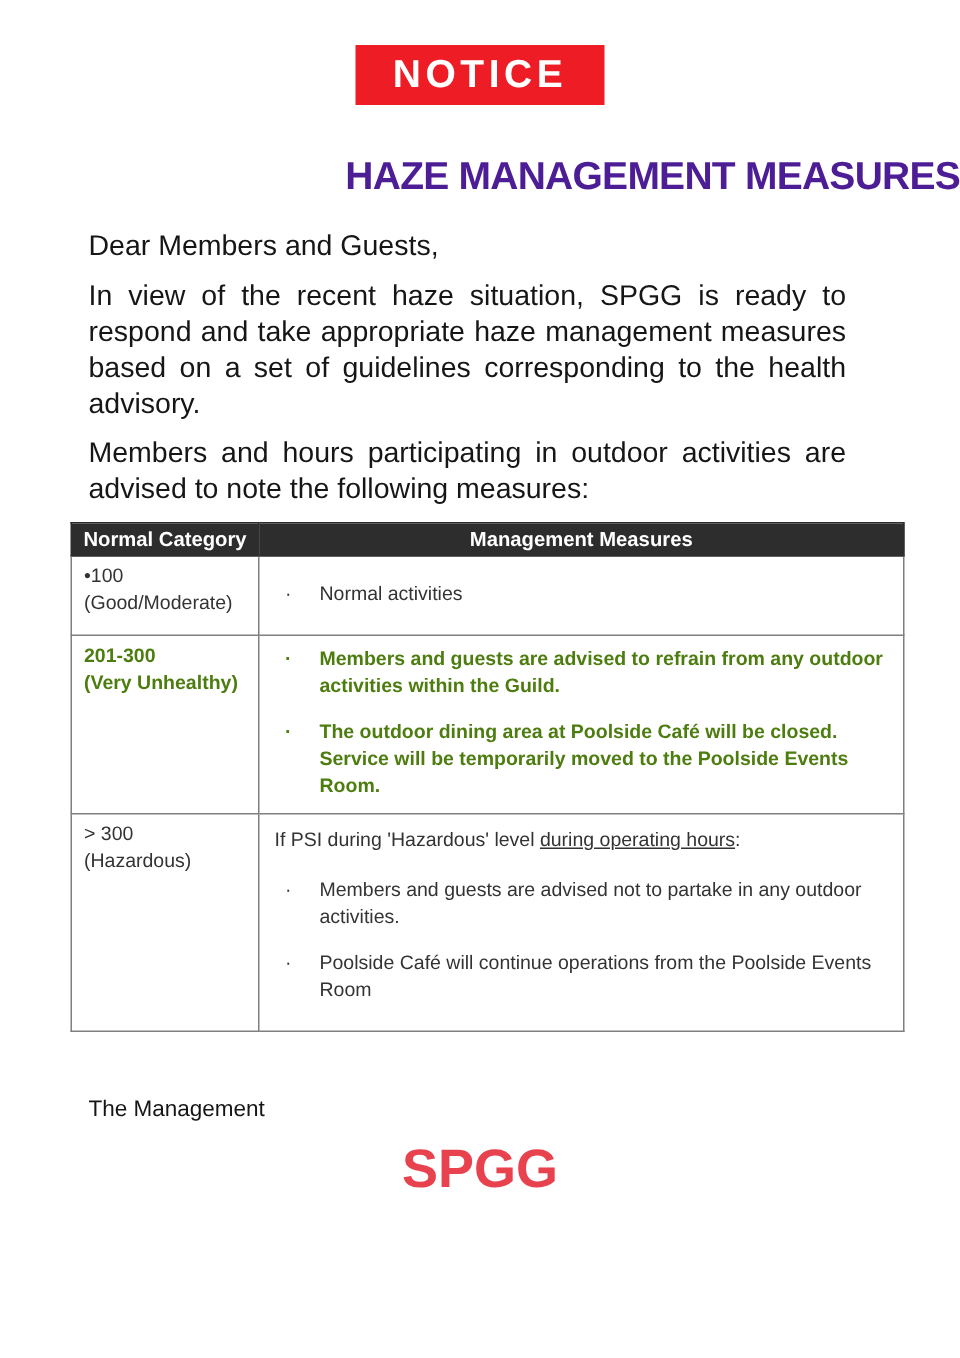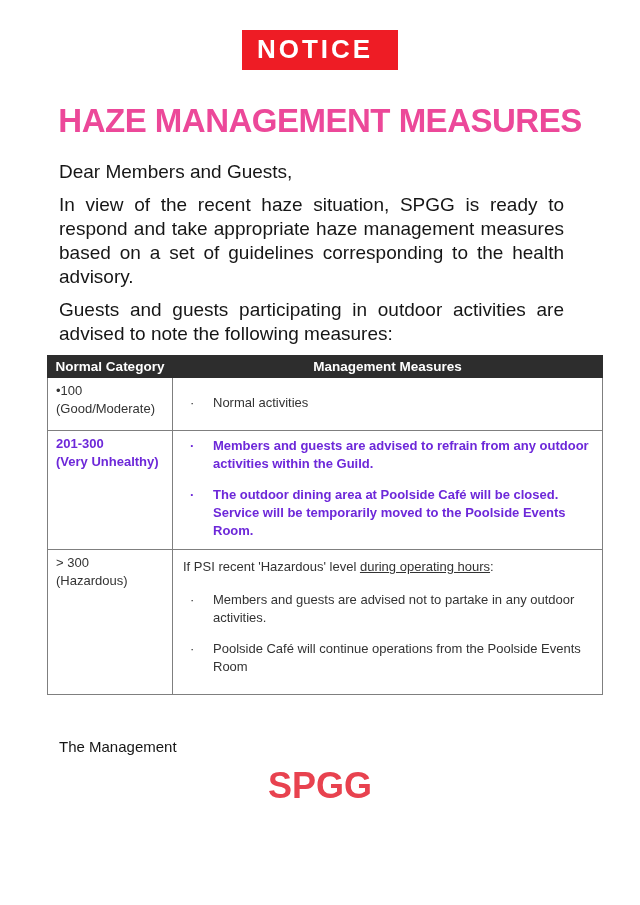--- a/index.html
+++ b/index.html
@@ -13,29 +13,29 @@
     overflow: hidden;
   }
   .banner-row { padding-top: 30px; text-align: center; }
   .banner {
     display: inline-block;
     background: var(--notice-bg, #ee1c25);
     color: #ffffff;
     font-size: 26px;
     font-weight: bold;
     letter-spacing: 3px;
-    padding: 4px 25px 5px 15px;
+    padding: 4px 25px 5px 25px;
   }
   .title {
     margin: 32px 0 0 0;
-    font-size: 33px;
+    font-size: 26px;
     font-weight: bold;
     letter-spacing: -0.5px;
-    text-align: center;
-    color: #ec4899;
+    text-align: right;
+    color: #4c1d95;
   }
   .content { margin: 0 59px; }
   .salutation { margin: 20px 0 0 0; font-size: 19px; line-height: 24px; }
   .para {
     margin: 9px 0 0 0;
     font-size: 19px;
     line-height: 24px;
     width: 505px;
     text-align: justify;
   }
@@ -63,21 +63,21 @@
     vertical-align: top;
     line-height: 18px;
   }
   td.index-cell  { padding: 4px 10px 6px 8px; }
   td.measures-cell { padding: 6px 12px 8px 10px; }
   td.va-middle { vertical-align: middle; }
   tr.row-0 td { height: 38px; }
   tr.row-1 td { height: 52px; }
   tr.row-2 td { height: 104px; }
   tr.row-3 td { height: 130px; }
-  tr.bold-row td { font-weight: bold; color: #6d28d9; }
+  tr.bold-row td { font-weight: bold; color: #4d7c0f; }
   .bullet-item { display: flex; }
   .bullet-item + .bullet-item { margin-top: 13px; }
   .marker { width: 30px; flex: 0 0 30px; padding-left: 7px; box-sizing: border-box; }
   .bullet-text { flex: 1 1 auto; }
   .row2-pad { padding-top: 5px; }
   .cell-intro { margin: 2px 0 15px 0; }
   .uline { text-decoration: underline; }
   .closing {
     margin: 15px 0 0 0;
     font-size: 19px;
@@ -101,21 +101,21 @@
 
   <div class="banner-row">
     <div class="banner">NOTICE</div>
   </div>
 
   <h1 class="title">HAZE MANAGEMENT MEASURES</h1>
 
   <div class="content">
     <p class="salutation">Dear Members and Guests,</p>
     <p class="para">In view of the recent haze situation, SPGG is ready to respond and take appropriate haze management measures based on a set of guidelines corresponding to the health advisory.</p>
-    <p class="para">Guests and guests participating in outdoor activities are advised to note the following measures:</p>
+    <p class="para">Members and hours participating in outdoor activities are advised to note the following measures:</p>
   </div>
 
   <table class="measures-table">
     <thead>
       <tr>
         <th class="col-index">Normal Category</th>
         <th class="col-meas">Management Measures</th>
       </tr>
     </thead>
     <tbody>
@@ -150,21 +150,21 @@
           </div>
         </td>
       </tr>
 
       <tr class="row-3">
         <td class="index-cell">
           <div>&gt; 300</div>
           <div>(Hazardous)</div>
         </td>
         <td class="measures-cell">
-          <p class="cell-intro"><span>If PSI recent 'Hazardous' level </span><span class="uline">during operating hours</span><span>:</span></p>
+          <p class="cell-intro"><span>If PSI during 'Hazardous' level </span><span class="uline">during operating hours</span><span>:</span></p>
           <div class="bullet-item">
             <span class="marker">·</span>
             <span class="bullet-text">Members and guests are advised not to partake in any outdoor activities.</span>
           </div>
           <div class="bullet-item">
             <span class="marker">·</span>
             <span class="bullet-text">Poolside Café will continue operations from the Poolside Events Room</span>
           </div>
         </td>
       </tr>

